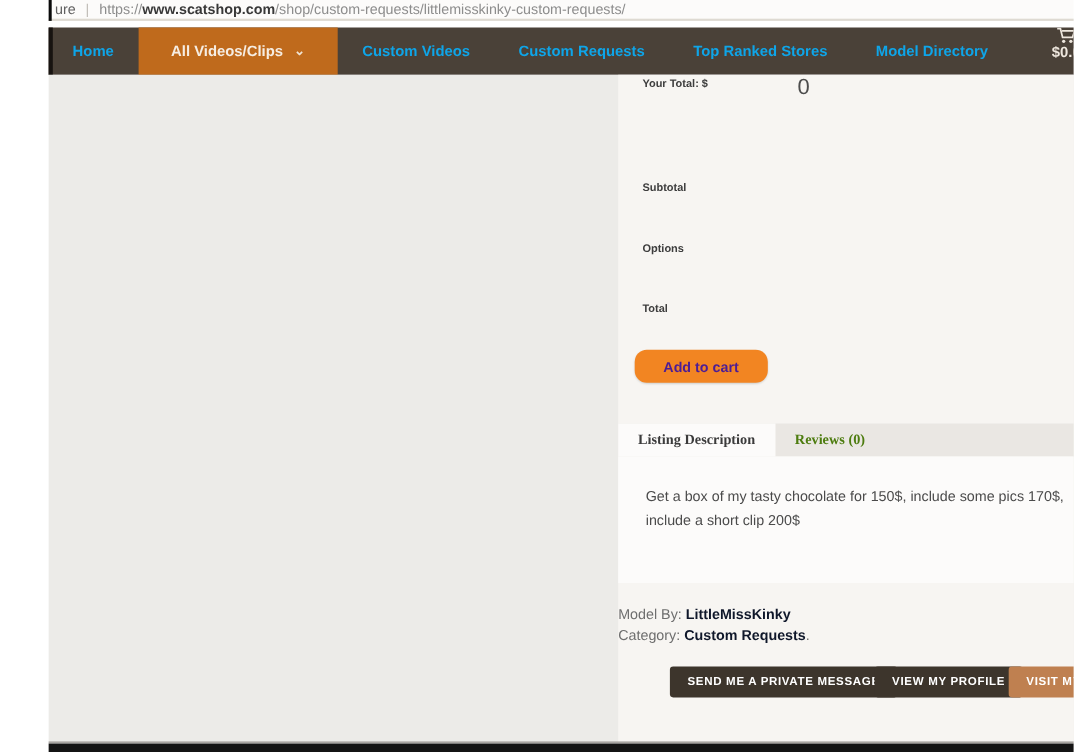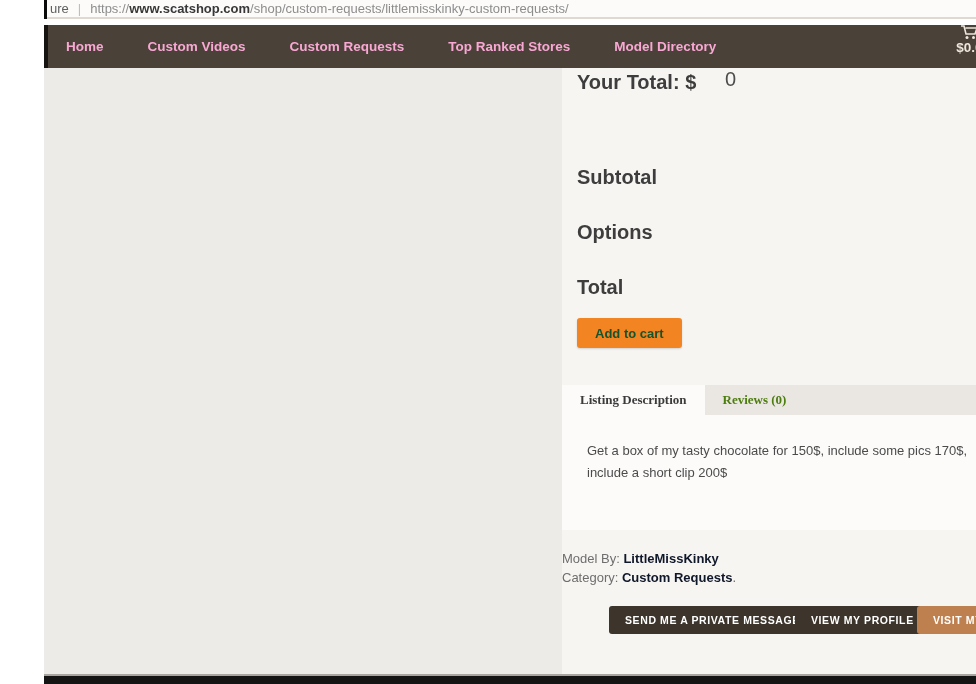--- a/index.html
+++ b/index.html
@@ -15,43 +15,43 @@
     font-size:13px; white-space:nowrap; }
   .url-prefix { color:#5f5f5f; }
   .url-sep { color:#c0bcb6; margin:0 9px; }
   .url-scheme, .url-path { color:#8d8d8d; }
   .url-domain { color:#383838; font-weight:700; }
 
   
   .nav { position:absolute; top:25px; left:0; width:976px; height:43px;
     background:#4a4138; display:flex; align-items:stretch; }
   .nav-edge { position:absolute; top:0; left:0; width:4px; height:43px; background:#171310; }
-  .nav-item { display:flex; align-items:center; padding:9px 22px; color:#f9a8d4;
+  .nav-item { display:flex; align-items:center; padding:9px 22px; color:#0ea5e9;
     font-size:13.5px; font-weight:700; cursor:pointer; white-space:nowrap; }
   .nav-item.active { background:#bf6a1c; color:#f6ede2; padding:0 30px; }
   .chev { font-size:12px; margin-left:10px; color:#f0e4d4; transform:translateY(-1px); }
   .nav-cart { margin-left:auto; margin-right:30px; display:flex; align-items:center;
     color:#eee7de; font-size:13.5px; font-weight:700; cursor:pointer;flex-direction:column; }
   .cart-icon { width:17px; height:15px; margin-right:8px; }
   .nav-strip { position:absolute; top:0; right:0; width:10px; height:43px; background:#bf6a1c; }
 
   
   .main { position:absolute; top:68px; left:0; width:976px; height:608px; background:#ecebe8; }
   .right-col { position:absolute; top:0; left:518px; width:458px; height:608px; background:#f7f5f2; }
 
-  .row-label { position:absolute; left:15px; font-size:20px; font-weight:700; color:#3d3d3d; }
+  .row-label { position:absolute; left:22px; font-size:10px; font-weight:700; color:#3d3d3d; }
   .yt-label { top:3px; }
   .yt-value { position:absolute; left:163px; top:0px; font-size:20px; font-weight:400; color:#4d4d4d; }
   .subtotal { top:98px; }
   .options { top:153px; }
   .total { top:208px; }
 
-  .add-cart-btn { position:absolute; left:15px; top:250px; height:30px; padding:0 18px;
-    background:#f28522; color:#14532d; font-family:"Liberation Sans",sans-serif;
-    font-size:13px; font-weight:700; border:none; border-radius:3px; cursor:pointer;
+  .add-cart-btn { position:absolute; left:15px; top:250px; height:30px; padding:0 26px;
+    background:#f28522; color:#4c1d95; font-family:"Liberation Sans",sans-serif;
+    font-size:13px; font-weight:700; border:none; border-radius:11px; cursor:pointer;
     box-shadow:0 1px 2px rgba(0,0,0,.15); }
 
   
   .tabbar { position:absolute; left:0; top:317px; width:458px; height:30px; background:#eae7e3;
     display:flex;font-family:Liberation Serif, serif; }
   .tab { display:flex; align-items:center; padding:0 18px; font-size:13px; font-weight:700;
     cursor:pointer; }
   .tab.active { background:#fcfbfa; color:#3b3b3b; }
   .tab.reviews { color:#4d7c0f; }
   .tab-panel { position:absolute; left:0; top:347px; width:458px; height:115px; background:#fcfbfa; }
@@ -89,20 +89,24 @@
       <span class="url-scheme">https://</span>
         <span class="url-domain">www.scatshop.com</span>
         <span class="url-path">/shop/custom-requests/littlemisskinky-custom-requests/</span>
     </div>
   </div>
 
   <div class="nav">
     <div class="nav-edge"></div>
     <div class="nav-item">
       <span>Home</span>
+    </div>
+    <div class="nav-item active">
+      <span>All Videos/Clips</span>
+      <span class="chev">⌄</span>
     </div>
     <div class="nav-item">
       <span>Custom Videos</span>
     </div>
     <div class="nav-item">
       <span>Custom Requests</span>
     </div>
     <div class="nav-item">
       <span>Top Ranked Stores</span>
     </div>

